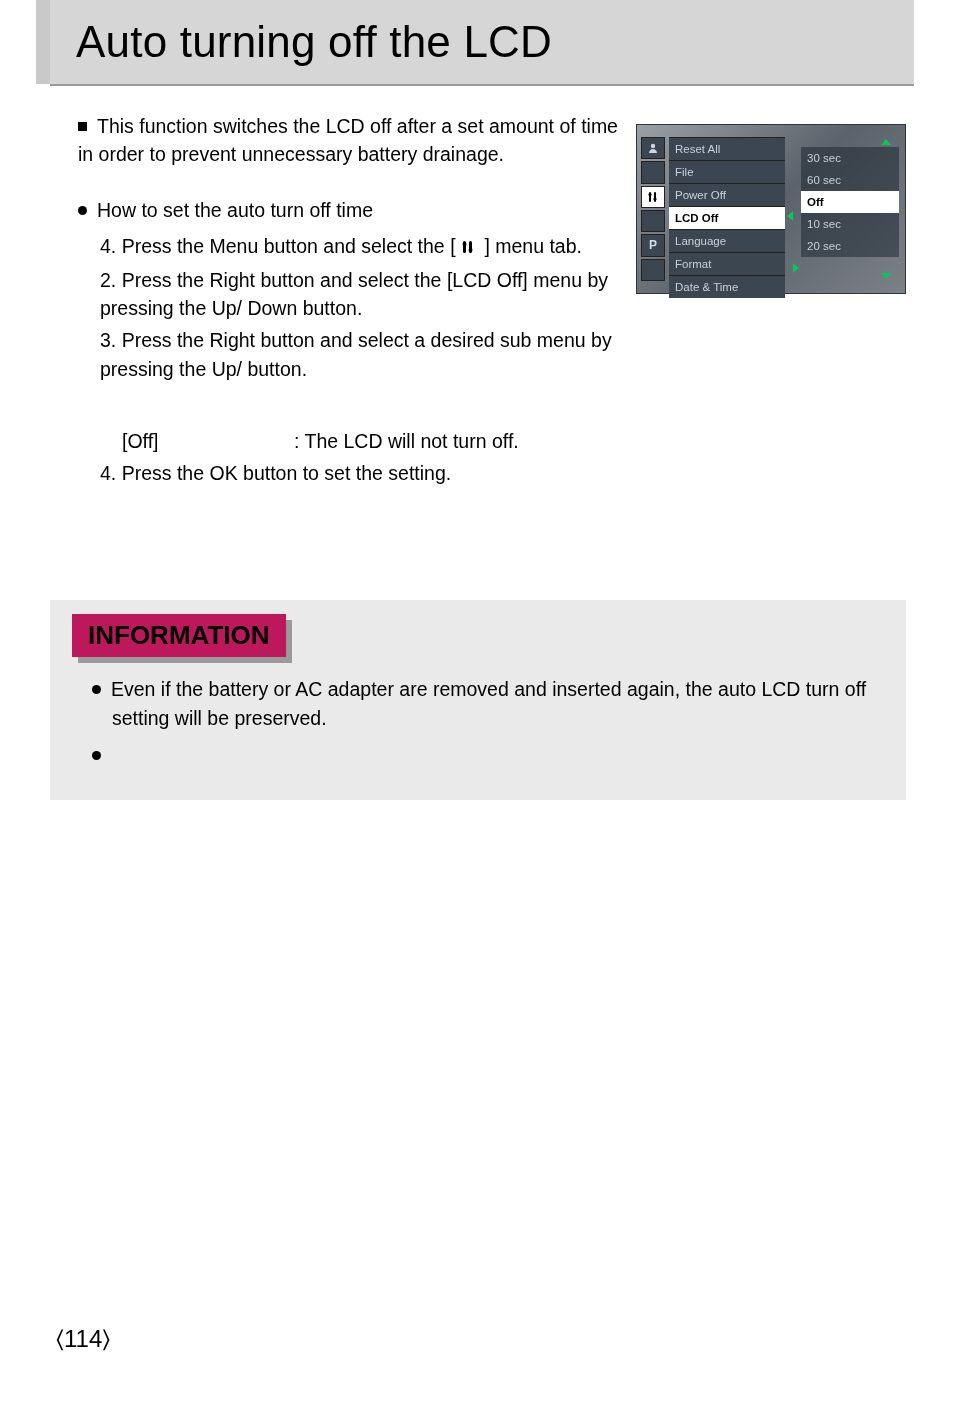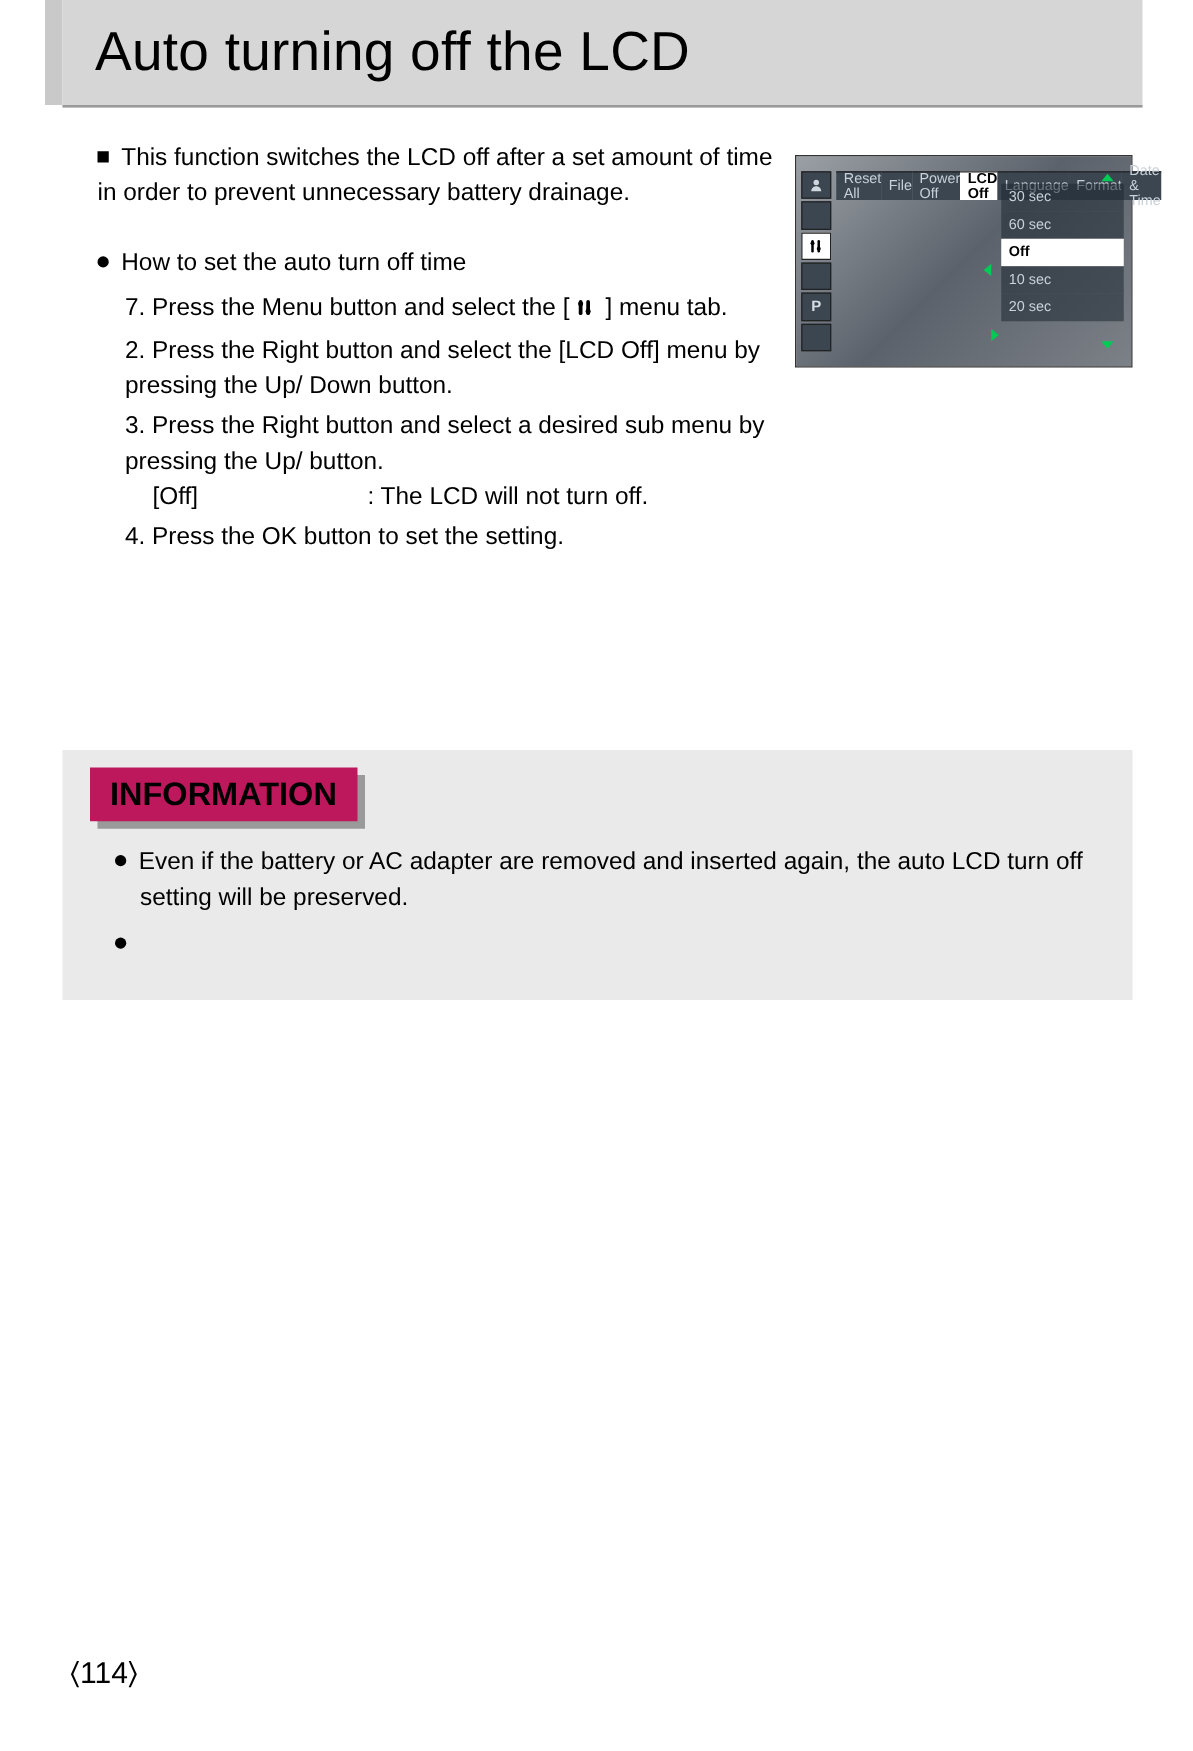--- a/index.html
+++ b/index.html
@@ -82,21 +82,21 @@
   }
   ol.steps {
     list-style:none;
     padding:0 0 0 22px;
     margin:0;
     font-size:19.5px;
     line-height:1.45;
   }
   ol.steps > li { margin:0 0 4px 0; }
   .sub-indent { padding-left:22px; }
-  .opt-row { display:flex; }
+  .opt-row { display:flex;margin-top:44px; }
   .opt-key { width:172px; }
   .opt-val { flex:1; }
   .info-box {
     position:absolute;
     left:50px;
     right:48px;
     top:600px;
     background:#eaeaea;
     padding:0 0 22px 0;
   }
@@ -166,21 +166,21 @@
     display:flex;
     align-items:center;
     justify-content:center;
   }
   .lcd .tab.active { background:#fff; color:#000; }
   .lcd .menu {
     position:absolute;
     left:32px; top:12px;
     width:116px;
     display:flex;
-    flex-direction:row;
+    flex-direction:column;
   }
   .lcd .mi {
     height:22px;
     background:#3b4651;
     color:#c8d0d8;
     font-size:11.5px;
     display:flex;
     align-items:center;
     padding-left:6px;
     border-top:1px solid #222;
@@ -240,21 +240,21 @@
       <p class="lead">
         <span class="bullet-sq"></span><span>This function switches the LCD off after a set amount of time in order to prevent unnecessary battery drainage.</span>
       </p>
 
       <p class="howto-head">
         <span class="bullet-dot"></span><span>How to set the auto turn off time</span>
       </p>
 
       <ol class="steps">
         <li>
-          <span>7. Press the Menu button and select the [</span>
+          <span>4. Press the Menu button and select the [</span>
           <span class="menu-icon">
             <svg width="18" height="16" viewBox="0 0 18 16">
               <rect x="2" y="2" width="3" height="12" rx="1.5" fill="#000"></rect>
               <circle cx="3.5" cy="5" r="2" fill="#000"></circle>
               <rect x="8" y="2" width="3" height="12" rx="1.5" fill="#000"></rect>
               <circle cx="9.5" cy="11" r="2" fill="#000"></circle>
               <rect x="14" y="2" width="3" height="12" rx="1.5" fill="#000" opacity="0"></rect>
             </svg>
           </span>
           <span>] menu tab.</span>

